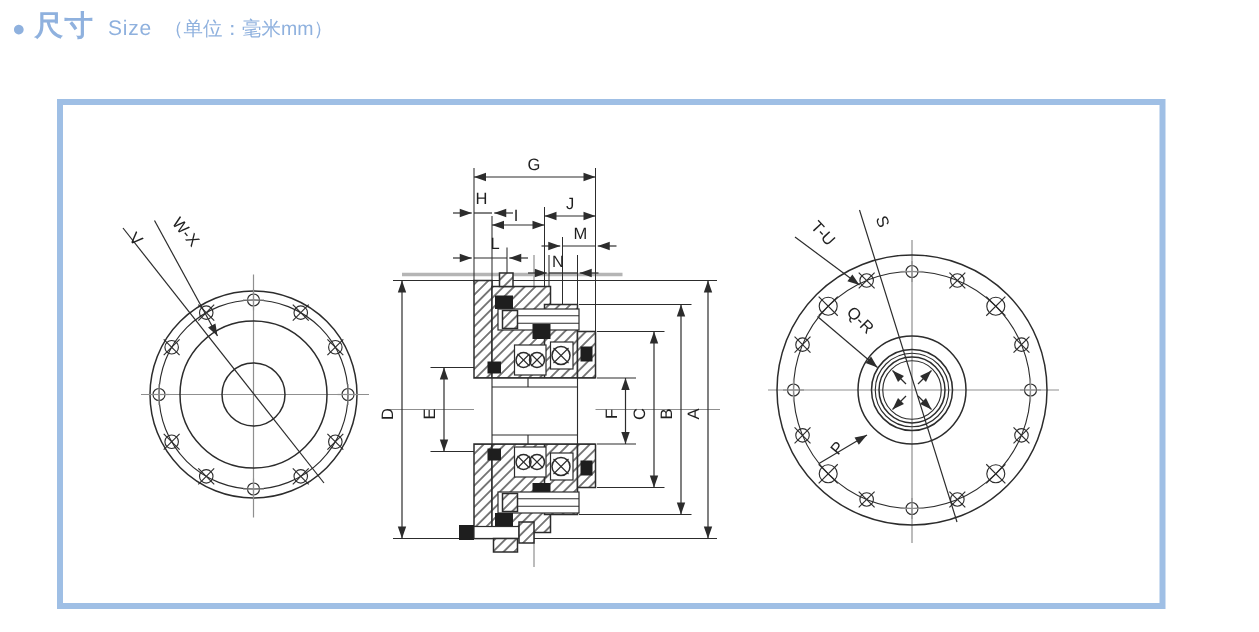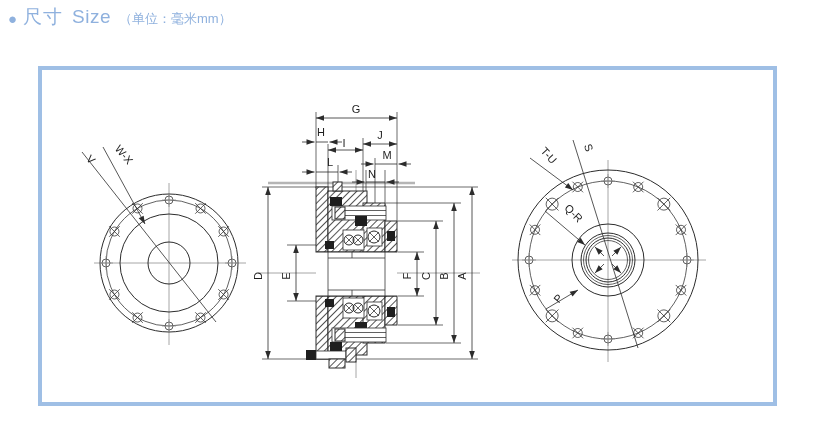--- a/index.html
+++ b/index.html
@@ -1,21 +1,21 @@
 <!DOCTYPE html>
 <html><head>
 <meta charset="utf-8">
 <style>
   html,body{margin:0;padding:0;background:#fff;}
   .stage{position:relative;width:839px;height:421px;background:#fff;overflow:hidden;
          font-family:"Liberation Sans",sans-serif;}
   .header{position:absolute;left:8px;top:4px;display:flex;align-items:baseline;color:#8fb1de;}
   .dot{font-size:15px;line-height:1;transform:translateY(1px);margin-right:6px;color:#8fb1de;}
-  .t-cn{font-size:19px;font-weight:400;letter-spacing:1px;}
-  .t-en{font-size:19px;font-weight:400;margin-left:9px;letter-spacing:0.5px;}
+  .t-cn{font-size:19px;font-weight:700;letter-spacing:1px;}
+  .t-en{font-size:14px;font-weight:400;margin-left:9px;letter-spacing:0.5px;}
   .t-unit{font-size:13px;font-weight:400;margin-left:8px;}
   .panel{position:absolute;left:38px;top:66px;width:739px;height:340px;
          border:4px solid #9fbfe5;box-sizing:border-box;background:#fff;}
   svg{position:absolute;left:0;top:0;}
   .ln{fill:none;stroke:#2c2c2c;stroke-width:1;}
   .tn{fill:none;stroke:#2c2c2c;stroke-width:0.75;}
   .cl{fill:none;stroke:#8f8f8f;stroke-width:0.8;}
   .dm{fill:none;stroke:#2c2c2c;stroke-width:0.8;}
   .xt{fill:none;stroke:#2c2c2c;stroke-width:0.7;}
   .hat{fill:url(#hatch);stroke:#2c2c2c;stroke-width:1;}

